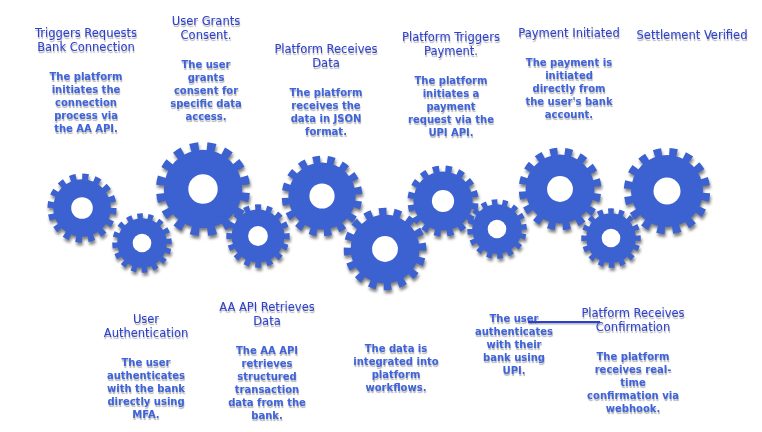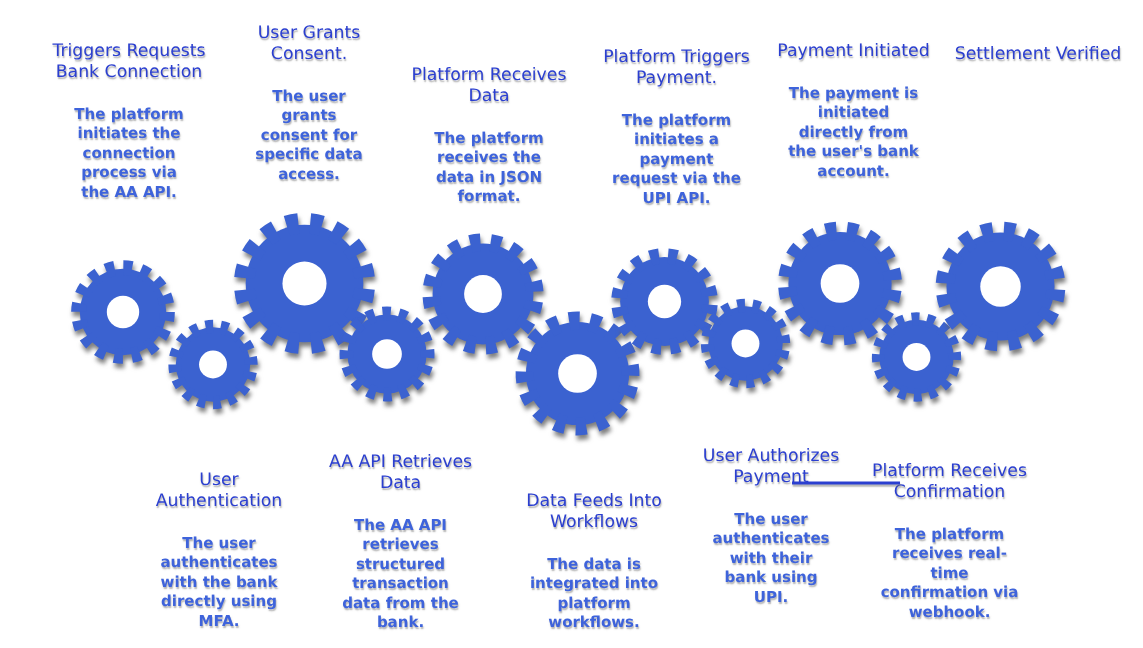--- a/index.html
+++ b/index.html
@@ -77,25 +77,23 @@
 
   <div class="step" style="left:208px;top:300px;width:118px">
     <div class="step-title">AA API Retrieves Data</div>
     <div class="step-desc">The AA API retrieves structured transaction data from the bank.</div>
   </div>
   <div class="step" style="left:90px;top:312px;width:112px">
     <div class="step-title">User Authentication</div>
     <div class="step-desc">The user authenticates with the bank directly using MFA.</div>
   </div>
   <div class="step" style="left:334px;top:326px;width:124px">
-    <div class="step-title">Data Feeds Into Workflows</div>
     <div class="step-desc">The data is integrated into platform workflows.</div>
   </div>
   <div class="step" style="left:456px;top:296px;width:116px">
-    <div class="step-title">User Authorizes Payment</div>
     <div class="step-desc">The user authenticates with their bank using UPI.</div>
   </div>
   <div class="step" style="left:570px;top:306px;width:126px">
     <div class="step-title">Platform Receives Confirmation</div>
     <div class="step-desc">The platform receives real-time confirmation via webhook.</div>
   </div>
 
   <div class="connector" style="left:528px;top:321px;width:72px"></div>
 
   <svg class="gear" style="left:46px;top:172px;width:72px;height:72px" viewBox="0 0 100 100">

